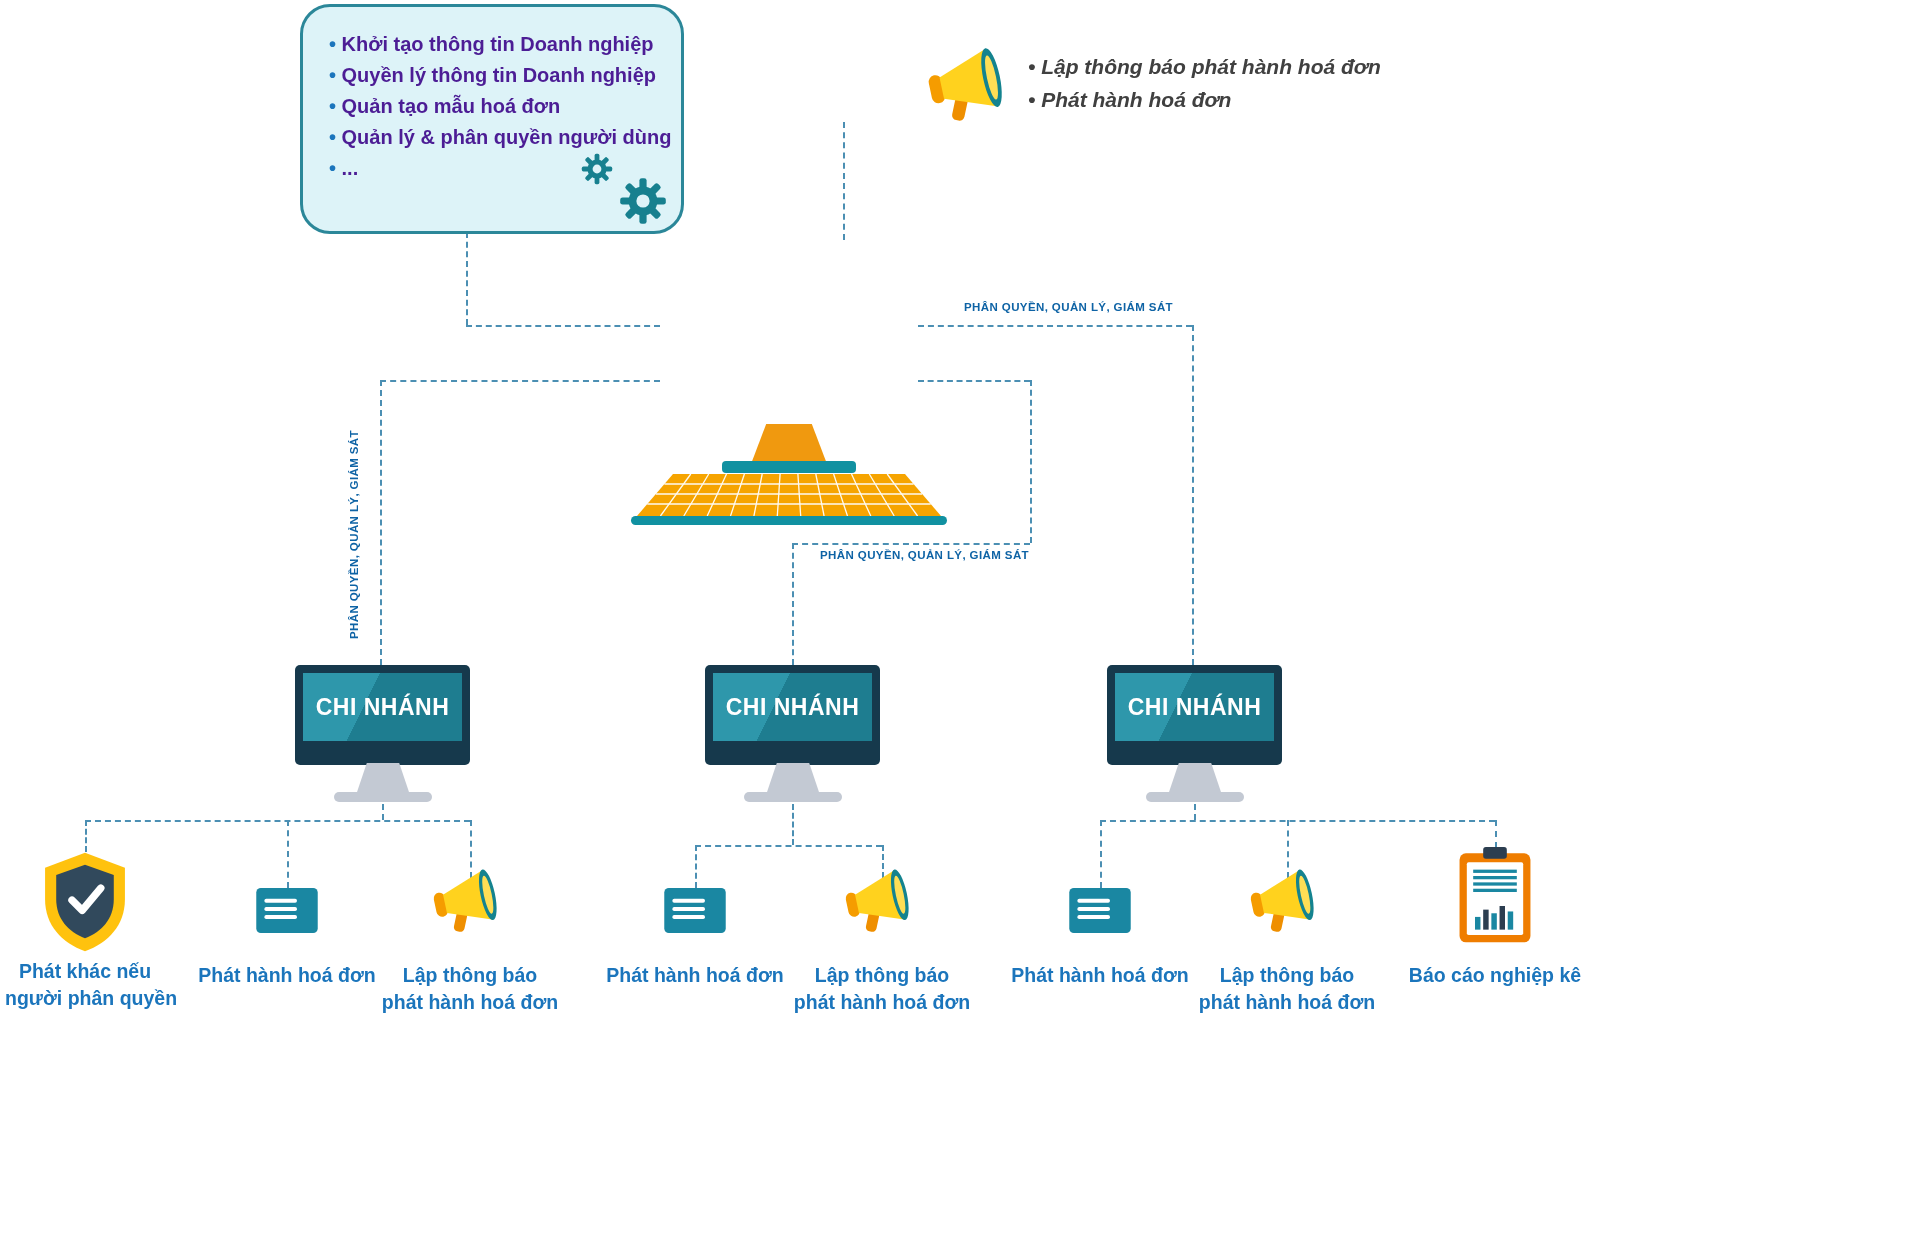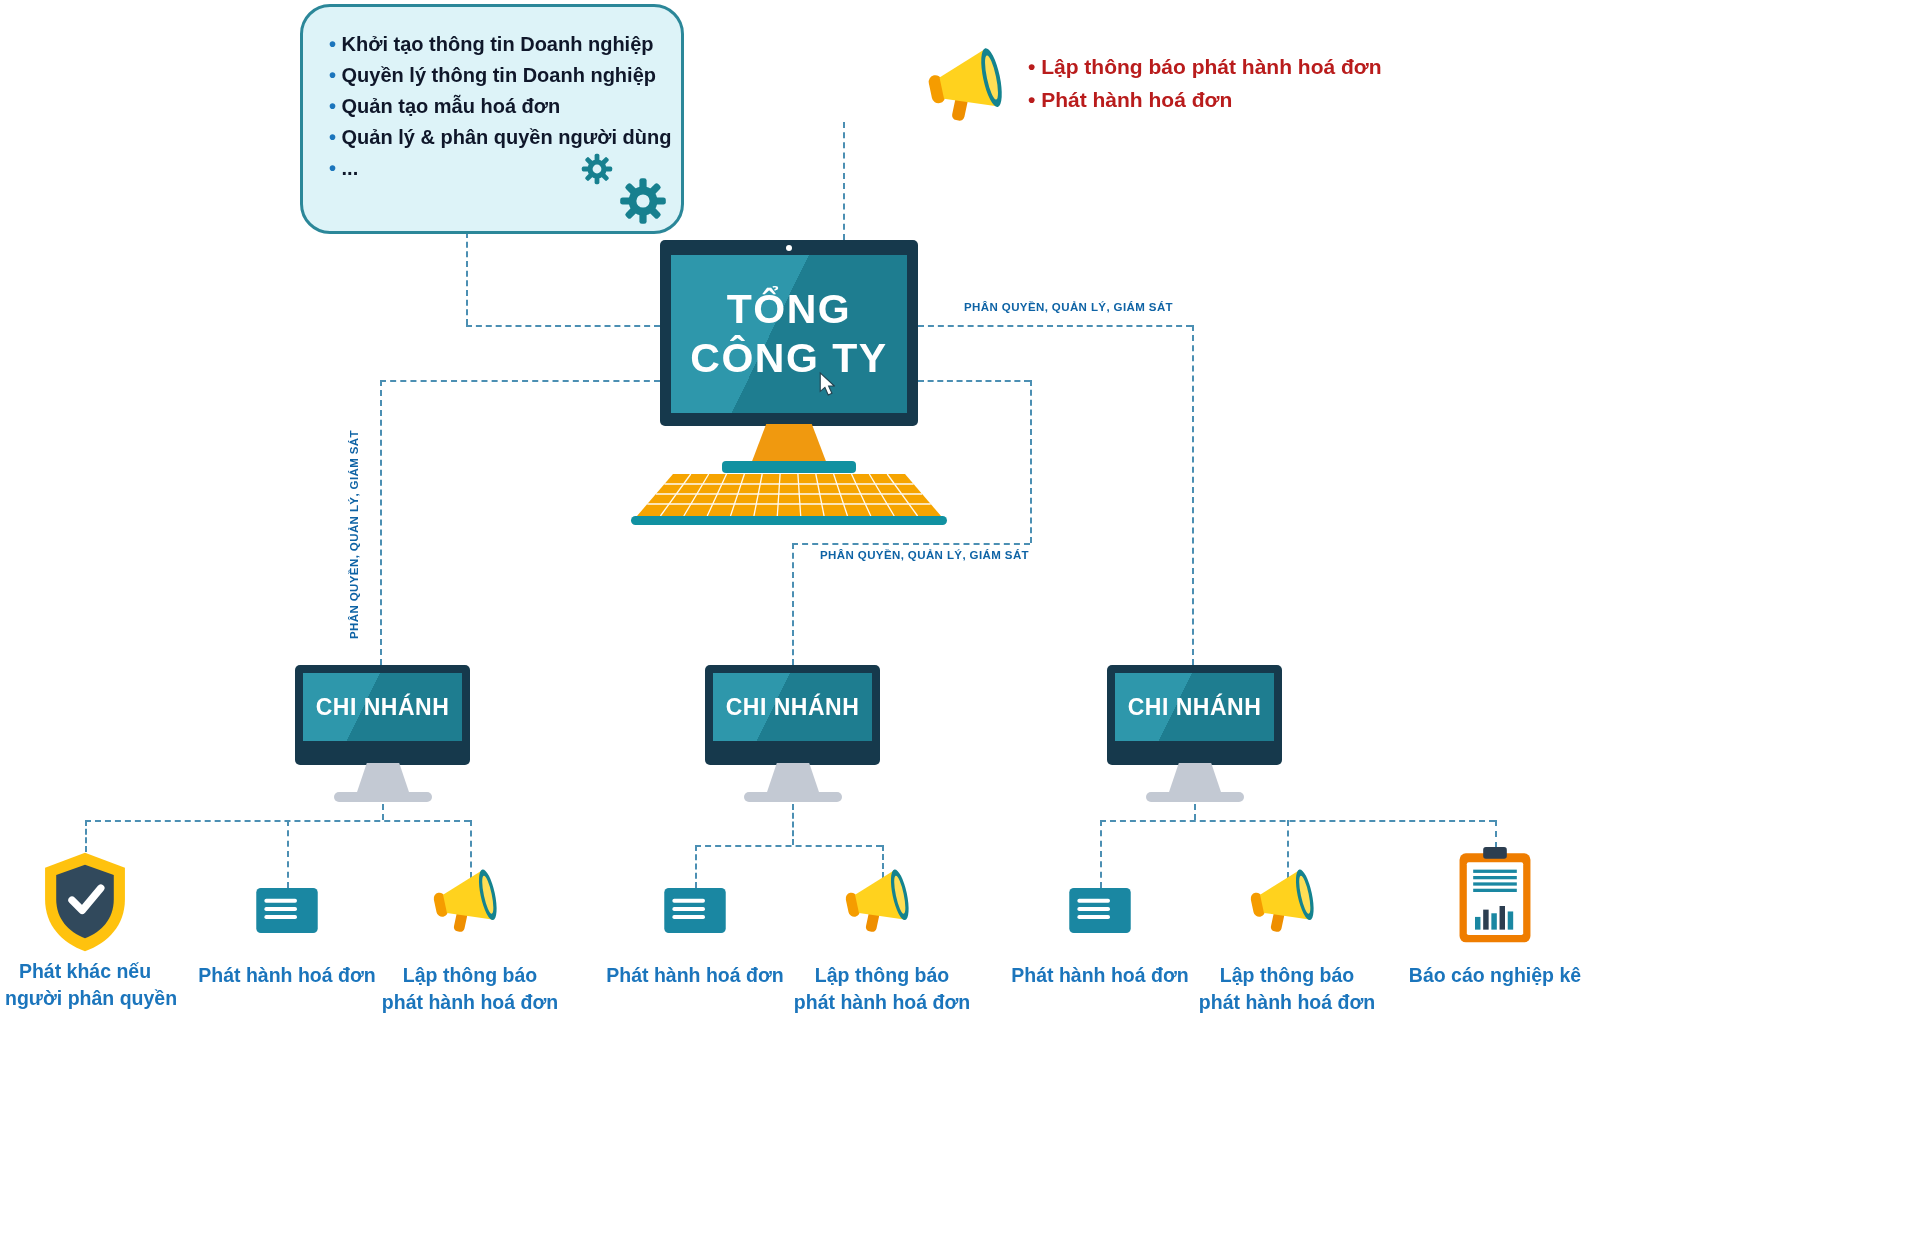--- a/index.html
+++ b/index.html
@@ -10,29 +10,29 @@
   
   .dash { position:absolute; }
   .dash.h { border-top:2px dashed #4b8fb3; height:0; }
   .dash.v { border-left:2px dashed #4b8fb3; width:0; }
 
   
   .callout { position:absolute; left:300px; top:4px; width:384px; height:230px;
              background:#ddf3f8; border:3px solid #2b8799; border-radius:30px;
              padding:22px 16px 12px 26px; }
   .callout ul { list-style:none; }
-  .callout li { font-size:20px; font-weight:bold; color:#0f172a; line-height:31px; white-space:nowrap; }
+  .callout li { font-size:20px; font-weight:bold; color:#4c1d95; line-height:31px; white-space:nowrap; }
   .callout li::before { content:"•  "; color:#1b75bc; }
   .gears { position:absolute; right:14px; bottom:6px; width:86px; height:72px; }
   .gear-sm { position:absolute; left:0; top:0; width:32px; height:32px; }
   .gear-lg { position:absolute; right:0; bottom:0; width:48px; height:48px; }
 
   
   .announce-list { position:absolute; left:1028px; top:50px; list-style:none; }
-  .announce-list li { font-size:21px; font-weight:bold; color:#b91c1c; line-height:33px; white-space:nowrap; }
+  .announce-list li { font-size:21px; font-weight:bold; color:#404040; line-height:33px; white-space:nowrap;font-style:italic; }
   .announce-list li::before { content:"•  "; }
 
   
   .edge-label { position:absolute; font-size:11.5px; font-weight:bold; color:#0e63a5;
                 letter-spacing:0.4px; white-space:nowrap; }
   .edge-label.vert { writing-mode:vertical-rl; transform:rotate(180deg); }
 
   
   .monitor-frame { position:absolute; background:#16394c; border-radius:5px; }
   .screen { position:absolute; display:flex; align-items:center; justify-content:center;
@@ -175,32 +175,20 @@
   </div>
 
   <svg class="icon" style="left:922px;top:44px" width="100" height="84" viewBox="0 0 120 100">
       <use href="#i-megaphone"></use>
     </svg>
   <ul class="announce-list">
     <li>Lập thông báo phát hành hoá đơn</li>
     <li>Phát hành hoá đơn</li>
   </ul>
 
-  <div class="monitor-frame" style="left:660px;top:240px;width:258px;height:186px">
-    <div class="camera-dot"></div>
-    <div class="screen hq-screen">
-      <div class="hq-title">
-        <span>TỔNG</span><br>
-        <span>CÔNG TY</span>
-      </div>
-      <svg class="cursor" viewBox="0 0 13 20">
-          <use href="#i-cursor"></use>
-        </svg>
-    </div>
-  </div>
   <div class="neck orange" style="left:751px;top:424px"></div>
   <div class="foot-teal" style="left:722px;top:461px"></div>
   <svg class="keyboard" width="320" height="56" viewBox="0 0 320 56">
     <path d="M44 3 H276 L312 45 H8 Z" fill="#f6a400"></path>
     <g stroke="#fff" stroke-width="1.3" opacity="0.95">
       <line x1="61.8" y1="3" x2="31.4" y2="45"></line>
         <line x1="79.7" y1="3" x2="54.8" y2="45"></line>
       <line x1="97.5" y1="3" x2="78.2" y2="45"></line>
         <line x1="115.4" y1="3" x2="101.5" y2="45"></line>
       <line x1="133.2" y1="3" x2="124.9" y2="45"></line>

